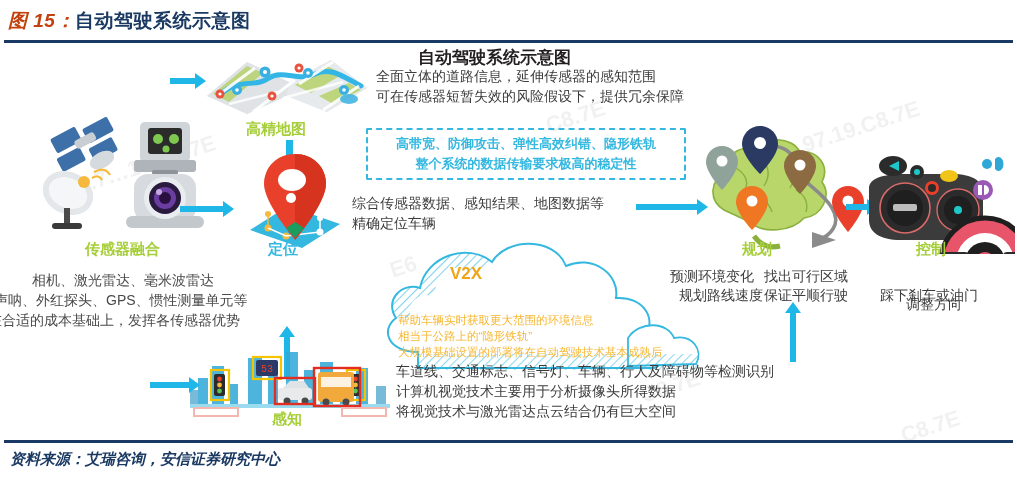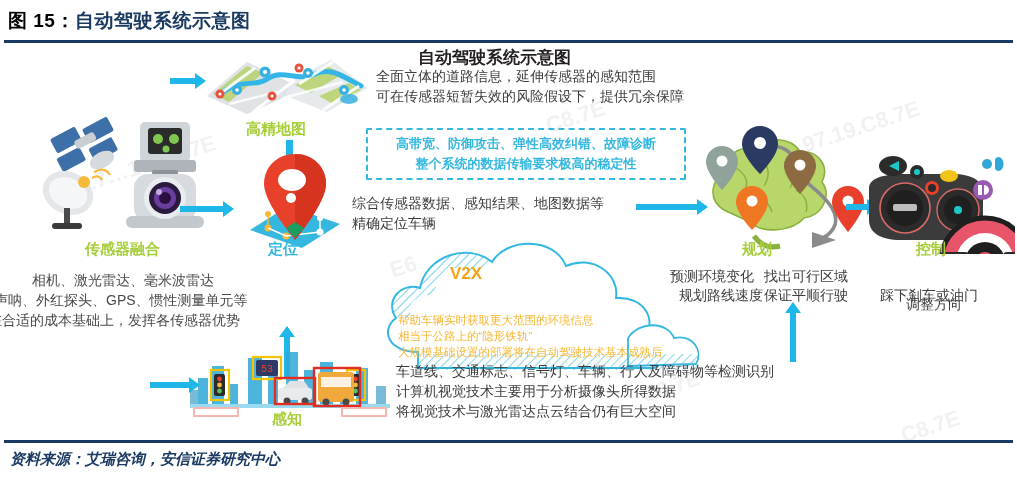--- a/index.html
+++ b/index.html
@@ -2,21 +2,21 @@
 <html><head>
 <meta charset="utf-8">
 <style>
   html,body{margin:0;padding:0;background:#ffffff;}
   body{font-family:"Liberation Sans","DejaVu Sans",sans-serif;}
   #page{position:relative;width:1017px;height:487px;background:#fff;overflow:hidden;}
 
   
   .fig-title{position:absolute;left:8px;top:8px;font-size:19px;font-weight:bold;color:#1b3a63;
              letter-spacing:.5px;white-space:nowrap;}
-  .fig-title .num{color:#000000;}
+  .fig-title .num{color:#c2410c;font-style:italic;}
   .rule-top{position:absolute;left:4px;top:40px;width:1009px;height:3px;background:#1b3a63;}
   .rule-bottom{position:absolute;left:4px;top:440px;width:1009px;height:3px;background:#1b3a63;}
   .source{position:absolute;left:10px;top:450px;font-size:15px;color:#1b3a63;font-style:italic;
           font-weight:bold;white-space:nowrap;}
 
   
   .canvas{position:absolute;left:0;top:44px;width:1017px;height:394px;}
 
   .diag-title{position:absolute;left:418px;top:2px;font-size:17px;font-weight:bold;color:#231f20;
               white-space:nowrap;}
@@ -128,21 +128,21 @@
 
     <div class="arrow-r" style="left:170px;top:34px;width:26px;"></div>
 
     <div class="cap green" style="left:246px;top:76px;">高精地图</div>
     <div class="arrow-d" style="left:286px;top:96px;height:24px;"></div>
 
     <div class="txt dark" style="left:376px;top:24px;">全面立体的道路信息，延伸传感器的感知范围</div>
     <div class="txt dark" style="left:376px;top:44px;">可在传感器短暂失效的风险假设下，提供冗余保障</div>
 
     <div class="dashbox">
-      <div class="l l1">高带宽、防御攻击、弹性高效纠错、故障诊断</div>
+      <div class="l l1">高带宽、防御攻击、弹性高效纠错、隐形铁轨</div>
       <div class="l l2">整个系统的数据传输要求极高的稳定性</div>
     </div>
 
     <svg class="sensors" viewBox="0 0 190 130">
 
       <g>
         <rect x="30" y="24" width="28" height="16" rx="2" fill="#3d6fa8" transform="rotate(-28 44 32)"></rect>
         <rect x="62" y="14" width="28" height="16" rx="2" fill="#3d6fa8" transform="rotate(-28 76 22)"></rect>
         <rect x="36" y="44" width="26" height="15" rx="2" fill="#3d6fa8" transform="rotate(-28 49 51)"></rect>
         <rect x="68" y="34" width="26" height="15" rx="2" fill="#3d6fa8" transform="rotate(-28 81 41)"></rect>

